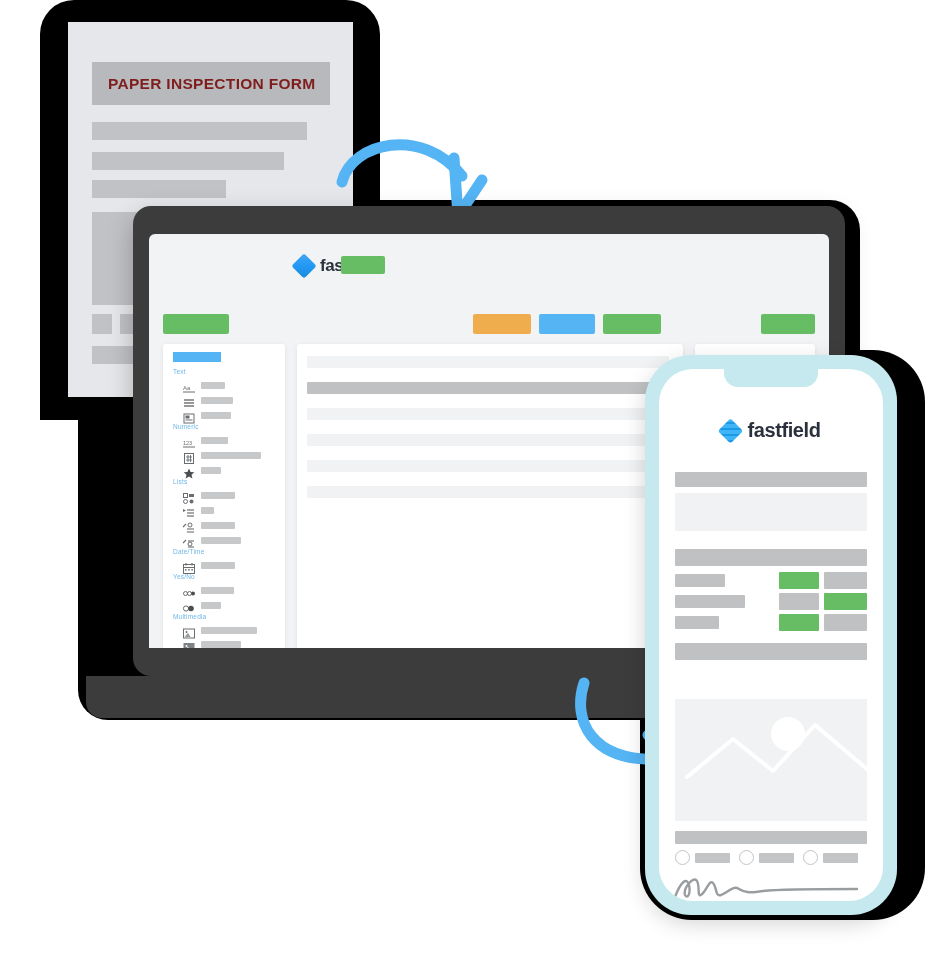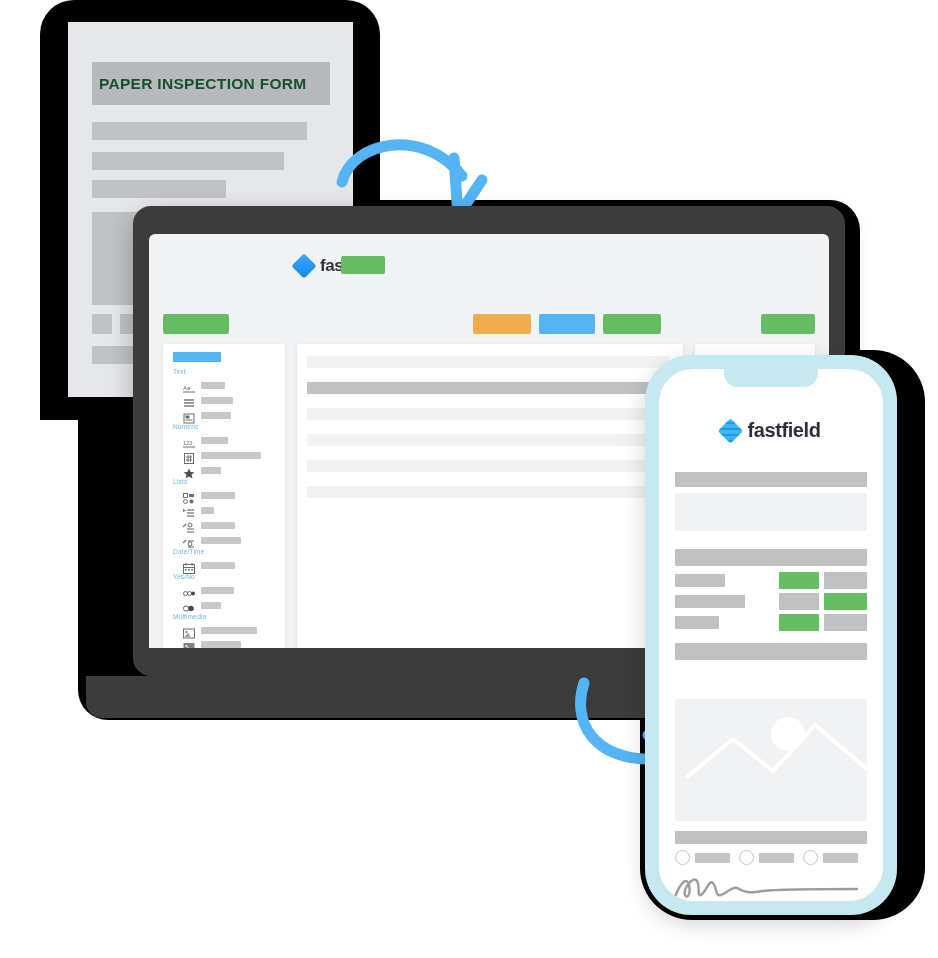--- a/index.html
+++ b/index.html
@@ -11,22 +11,22 @@
   .backdrop{position:absolute;background:#000;}
   #bd-paper{left:40px;top:0px;width:340px;height:400px;border-radius:34px 34px 0 0;}
   #bd-paper2{left:40px;top:300px;width:340px;height:120px;}
   #bd-laptop{left:78px;top:200px;width:782px;height:520px;border-radius:30px;}
   #bd-phone{left:640px;top:350px;width:285px;height:570px;border-radius:52px;}
 
   
   #paper{position:absolute;left:68px;top:22px;width:285px;height:375px;
          background:#e5e7ea;box-shadow:0 6px 16px rgba(0,0,0,.18);}
   #paper .ttl{position:absolute;left:24px;top:40px;width:238px;height:43px;
-              background:#b7b9bc;color:#14532d;font-weight:bold;font-size:15.5px;
-              letter-spacing:.3px;display:flex;align-items:center;padding-left:7px;
+              background:#b7b9bc;color:#7f1d1d;font-weight:bold;font-size:15.5px;
+              letter-spacing:.3px;display:flex;align-items:center;padding-left:16px;
               box-sizing:border-box;}
   #paper .bar{position:absolute;background:#c0c2c5;}
   #paper .p1{left:24px;top:100px;width:215px;height:18px;}
   #paper .p2{left:24px;top:130px;width:192px;height:18px;}
   #paper .p3{left:24px;top:158px;width:134px;height:18px;}
   #paper .p4{left:24px;top:190px;width:262px;height:93px;}
   #paper .p5{left:24px;top:292px;width:20px;height:20px;}
   #paper .p6{left:52px;top:292px;width:20px;height:20px;}
   #paper .p7{left:24px;top:324px;width:45px;height:18px;}
 

